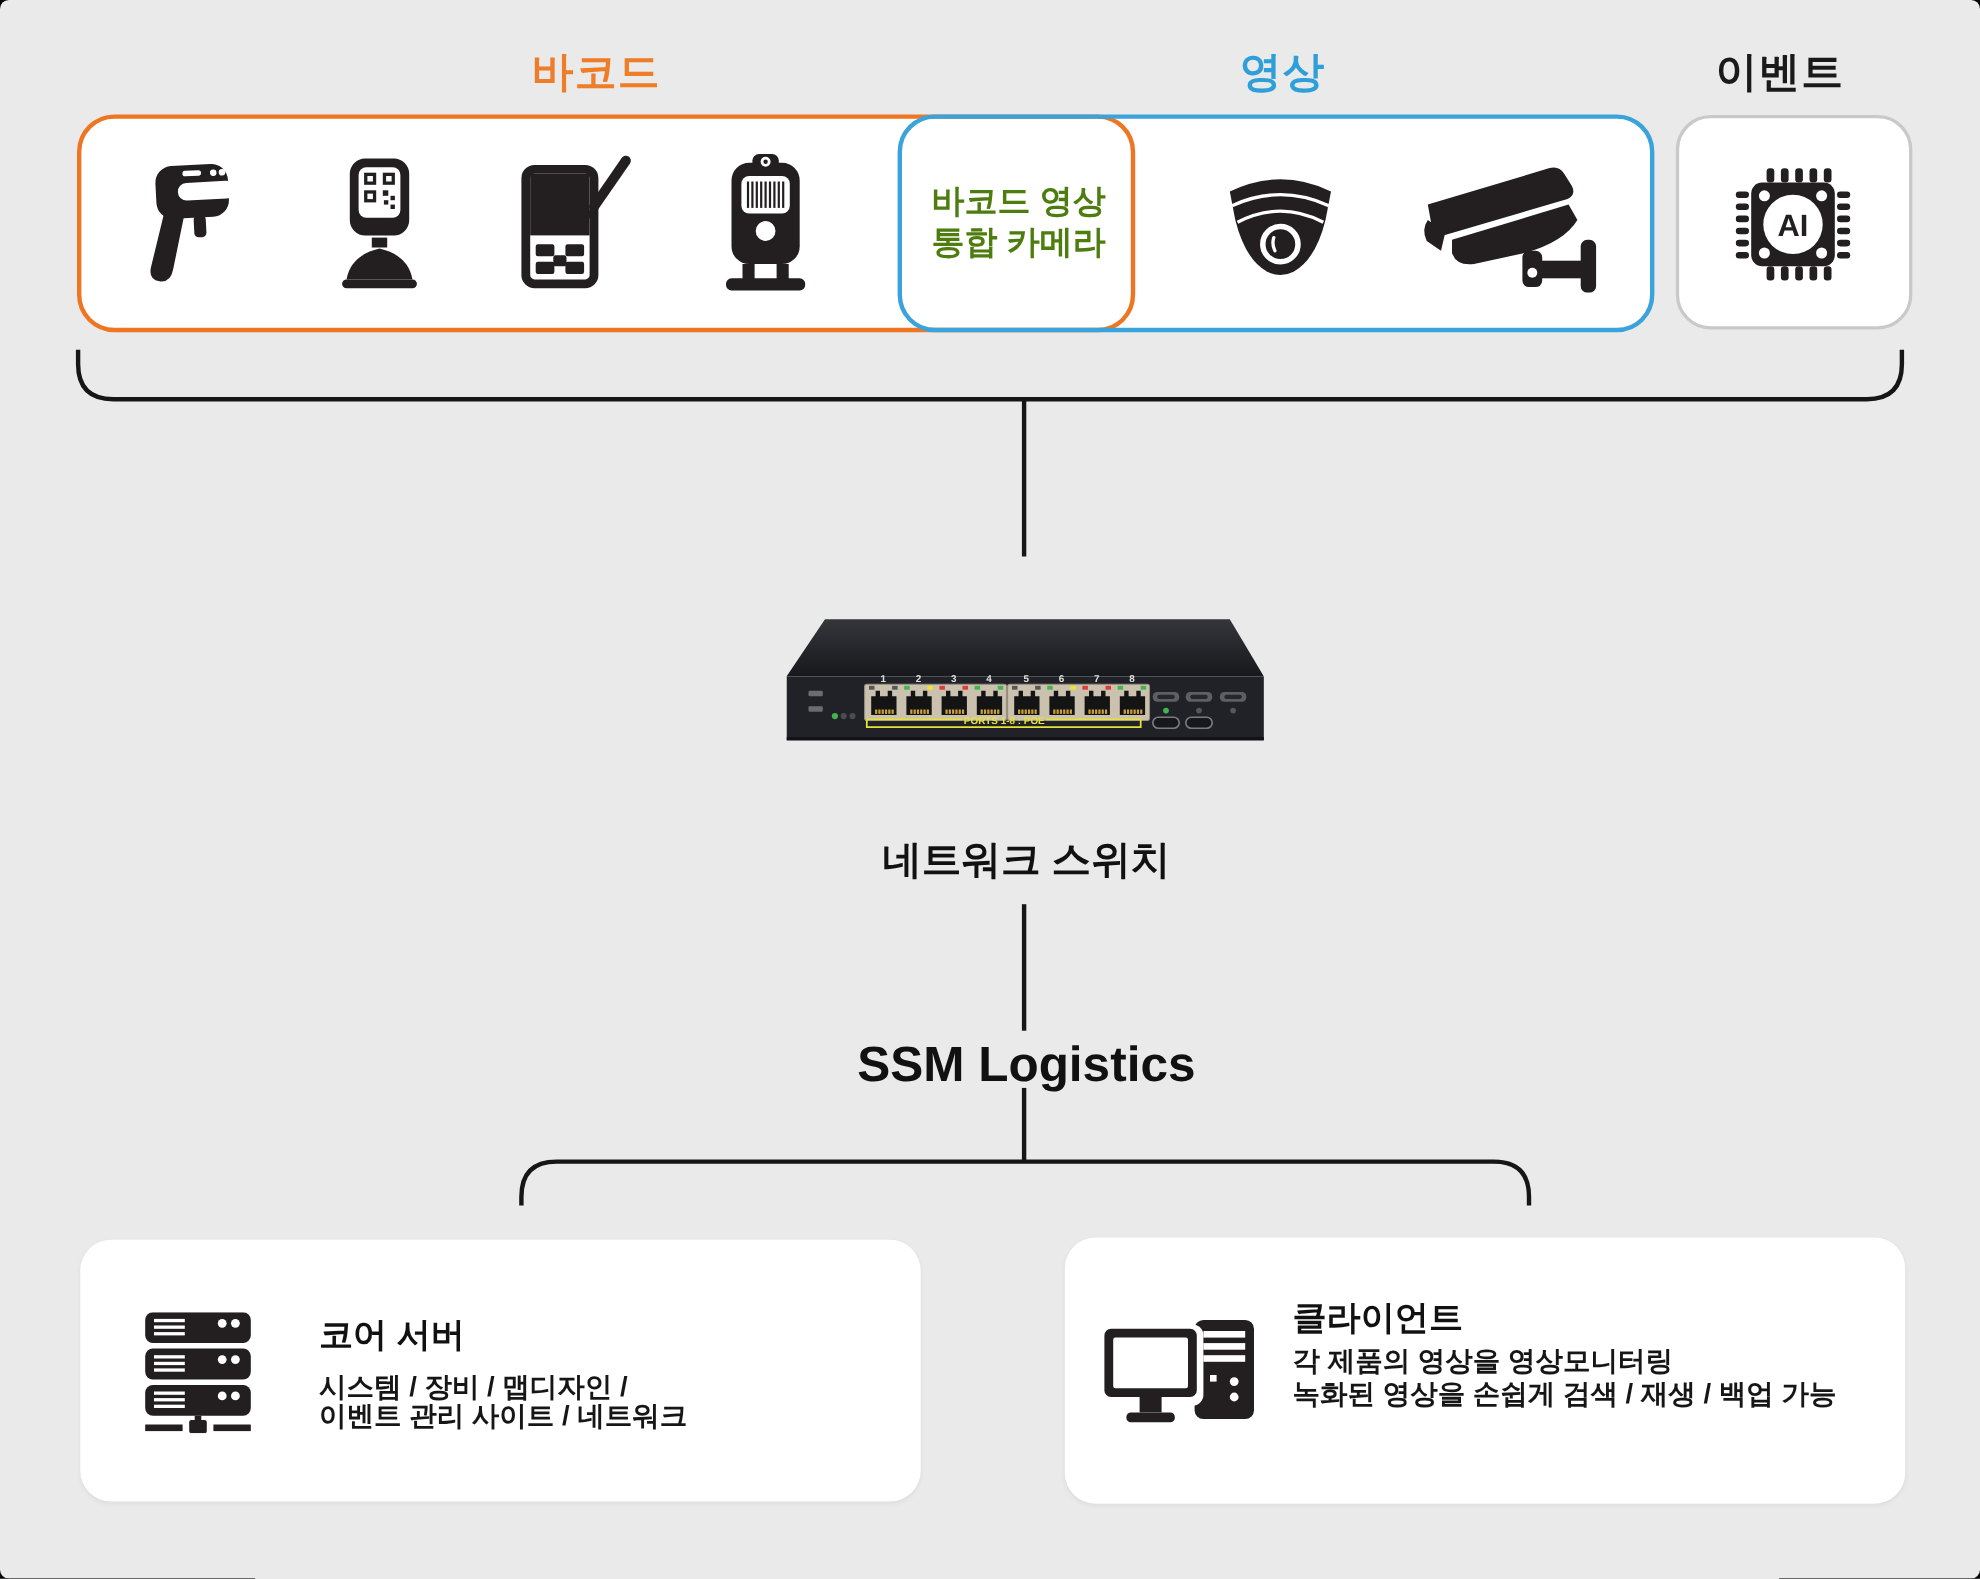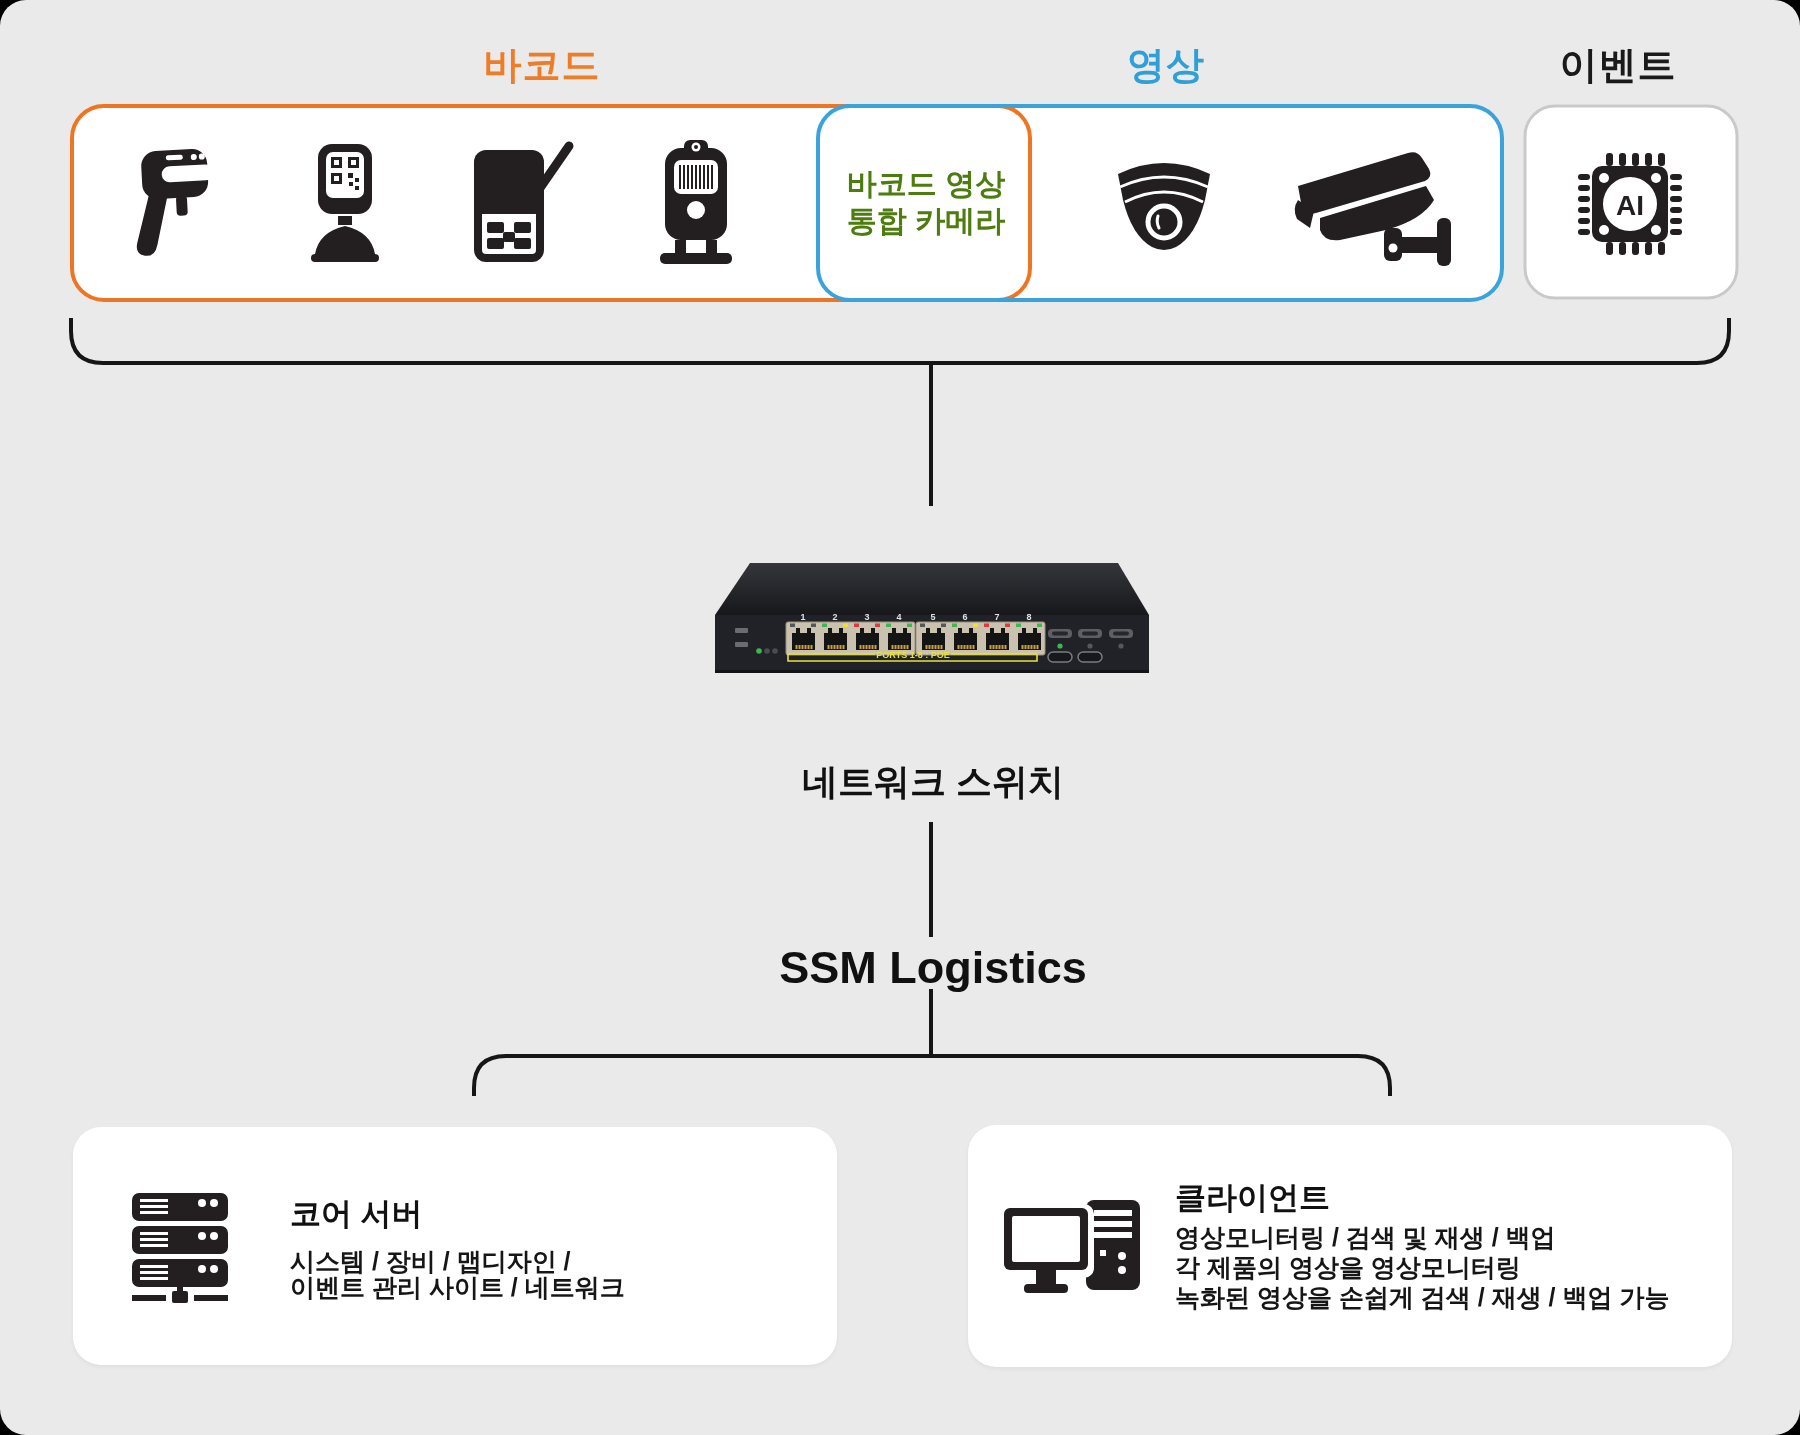--- a/index.html
+++ b/index.html
@@ -1,17 +1,17 @@
 <!DOCTYPE html>
 <html><head>
 <meta charset="utf-8">
 <style>
   html,body{margin:0;padding:0;background:#000;}
   body{font-family:"Liberation Sans","DejaVu Sans",sans-serif;}
-  #canvas{position:relative;width:1800px;height:1435px;background:#EAEAEA;border-radius:26px;overflow:hidden;margin:0 auto;}
+  #canvas{position:relative;width:1800px;height:1435px;background:#EAEAEA;border-radius:8px;overflow:hidden;margin:0 auto;}
   .abs{position:absolute;}
   .ctr{transform:translateX(-50%);text-align:center;}
   .group-title{font-size:38px;font-weight:700;letter-spacing:1px;white-space:nowrap;}
   .int-label{font-size:30px;line-height:37px;font-weight:700;color:#4d7c0f;white-space:nowrap;}
   .big-label{font-size:36px;font-weight:700;color:#111;white-space:nowrap;}
   .brand-label{font-size:45px;font-weight:700;color:#111;white-space:nowrap;}
   .card{position:absolute;background:#fff;border-radius:28px;box-shadow:0 2px 4px rgba(0,0,0,0.05);}
   .card-title{position:absolute;font-size:31px;font-weight:700;color:#111;white-space:nowrap;text-align:center;}
   .card-desc{position:absolute;font-size:25px;font-weight:700;color:#161616;white-space:nowrap;}
   .desc-lh26 div{line-height:26px;}
@@ -328,18 +328,17 @@
     </g>
     <rect x="-2" y="4" width="96" height="74" rx="10" fill="#ffffff"></rect>
     <rect x="4" y="8" width="84" height="62" rx="6" fill="#231F20"></rect>
     <rect x="12" y="16" width="68" height="46" rx="2" fill="#ffffff"></rect>
     <rect x="36" y="70" width="20" height="14" fill="#231F20"></rect>
     <rect x="24" y="84" width="44" height="9" rx="4" fill="#231F20"></rect>
   </svg>
 
   <div class="card-title" style="left:1175px;top:1177px;">클라이언트</div>
   <div class="card-desc desc-lh30" style="left:1175px;top:1222px;">
-    <div>영상모니터링 / 검색 및 재생 / 백업</div>
     <div>각 제품의 영상을 영상모니터링</div>
     <div>녹화된 영상을 손쉽게 검색 / 재생 / 백업 가능</div>
   </div>
 
 </div>
 
 </body></html>

